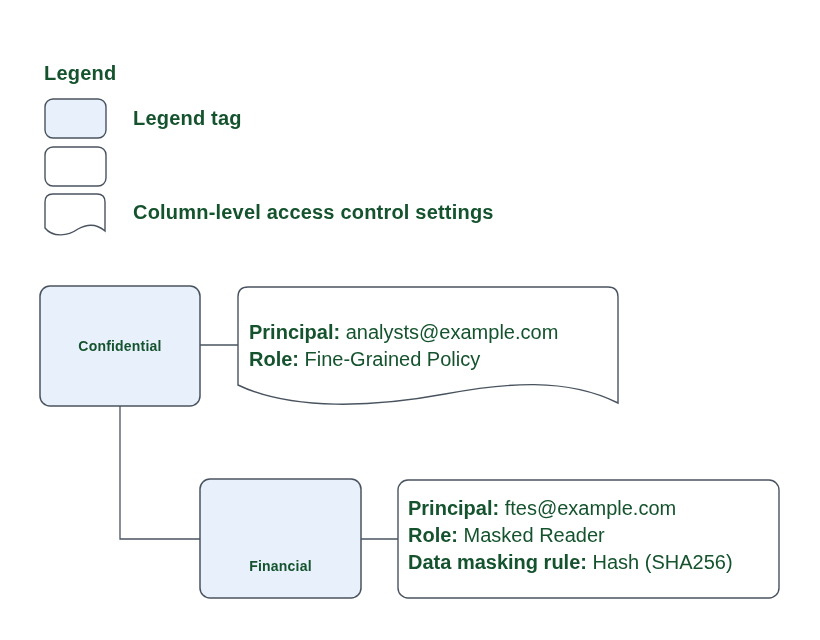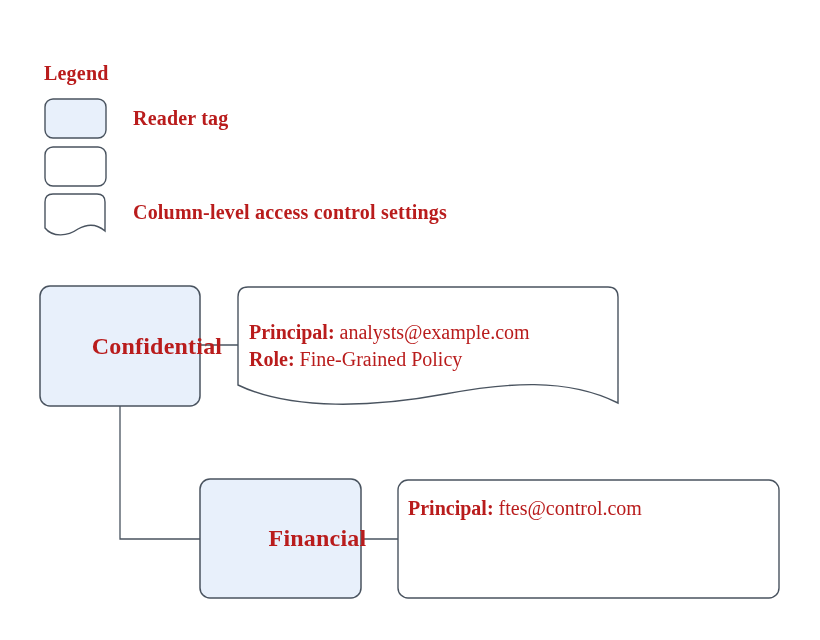--- a/index.html
+++ b/index.html
@@ -1,41 +1,41 @@
 <!DOCTYPE html>
 <html><head>
 <meta charset="utf-8">
 <style>
   html,body{margin:0;padding:0;background:#ffffff;}
   body{width:820px;height:640px;overflow:hidden;}
   .canvas{
     position:relative;width:820px;height:583px;background:#ffffff;
-    font-family:Liberation Serif, serif;color:#b91c1c;
+    font-family:Liberation Sans, sans-serif;color:#14532d;
   }
   .abs{position:absolute;}
   svg.shapes{position:absolute;left:0;top:0;width:820px;height:640px;}
   .legend-title{
     left:44px;top:61px;font-size:20px;font-weight:700;line-height:24px;
     letter-spacing:0.2px;
   }
   .legend-item{
     left:133px;display:flex;align-items:center;
   }
   .legend-item .legend-label{
     font-size:20px;font-weight:700;letter-spacing:0.2px;white-space:nowrap;
   }
   .li-1{top:99px;height:39px;}
   .li-2{top:147px;height:39px;}
   .li-3{top:194px;height:37px;justify-content:center;}
   .node-label{
     display:flex;align-items:center;justify-content:center;text-align:center;
-    font-size:24px;font-weight:700;letter-spacing:0.2px;padding-left:37px;
+    font-size:14px;font-weight:700;letter-spacing:0.2px;
   }
   .nl-confidential{left:40px;top:286px;width:160px;height:120px;}
-  .nl-financial{left:200px;top:479px;width:161px;height:119px;text-align:right;}
+  .nl-financial{left:200px;top:506px;width:161px;height:119px;text-align:right;}
   .policy-text{
     font-size:20px;line-height:27px;white-space:nowrap;
   }
   .policy-text b{font-weight:700;}
   .pt-doc{left:249px;top:319px;}
   .pt-masking{left:408px;top:495px;}
 </style>
 </head>
 <body>
 
@@ -55,31 +55,33 @@
     <rect x="40" y="286" width="160" height="120" rx="10" ry="10" fill="#e8f0fb" stroke="#49535f" stroke-width="1.5"></rect>
     <path d="M 238 385 L 238 297 Q 238 287 248 287 L 608 287 Q 618 287 618 297 L 618 403
              C 566 377 505 383 445 394 C 375 407 292 411 238 385 Z" fill="#ffffff" stroke="#49535f" stroke-width="1.4"></path>
     <rect x="200" y="479" width="161" height="119" rx="10" ry="10" fill="#e8f0fb" stroke="#49535f" stroke-width="1.5"></rect>
     <rect x="398" y="480" width="381" height="118" rx="10" ry="10" fill="#ffffff" stroke="#49535f" stroke-width="1.4"></rect>
   </svg>
 
   <div class="abs legend-title">Legend</div>
 
   <div class="abs legend-item li-1">
-    <span class="legend-label">Reader tag</span>
+    <span class="legend-label">Legend tag</span>
   </div>
   <div class="abs legend-item li-3">
     <span class="legend-label">Column-level access control settings</span>
   </div>
 
   <div class="abs node-label nl-confidential">Confidential</div>
   <div class="abs node-label nl-financial">Financial</div>
 
   <div class="abs policy-text pt-doc">
     <div><b>Principal:</b><span> analysts@example.com</span></div>
     <div><b>Role:</b><span> Fine-Grained Policy</span></div>
   </div>
 
   <div class="abs policy-text pt-masking">
-    <div><b>Principal:</b><span> ftes@control.com</span></div>
+    <div><b>Principal:</b><span> ftes@example.com</span></div>
+    <div><b>Role:</b><span> Masked Reader</span></div>
+    <div><b>Data masking rule:</b><span> Hash (SHA256)</span></div>
   </div>
 
 </div>
 
 </body></html>

